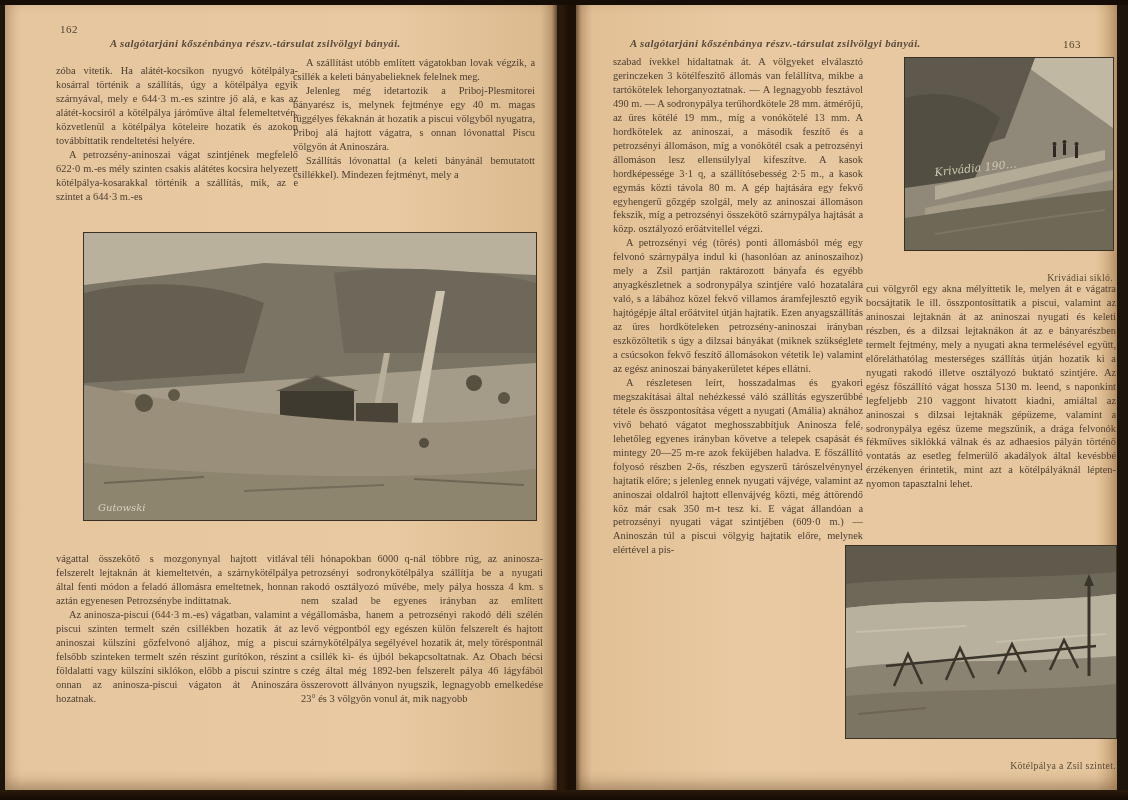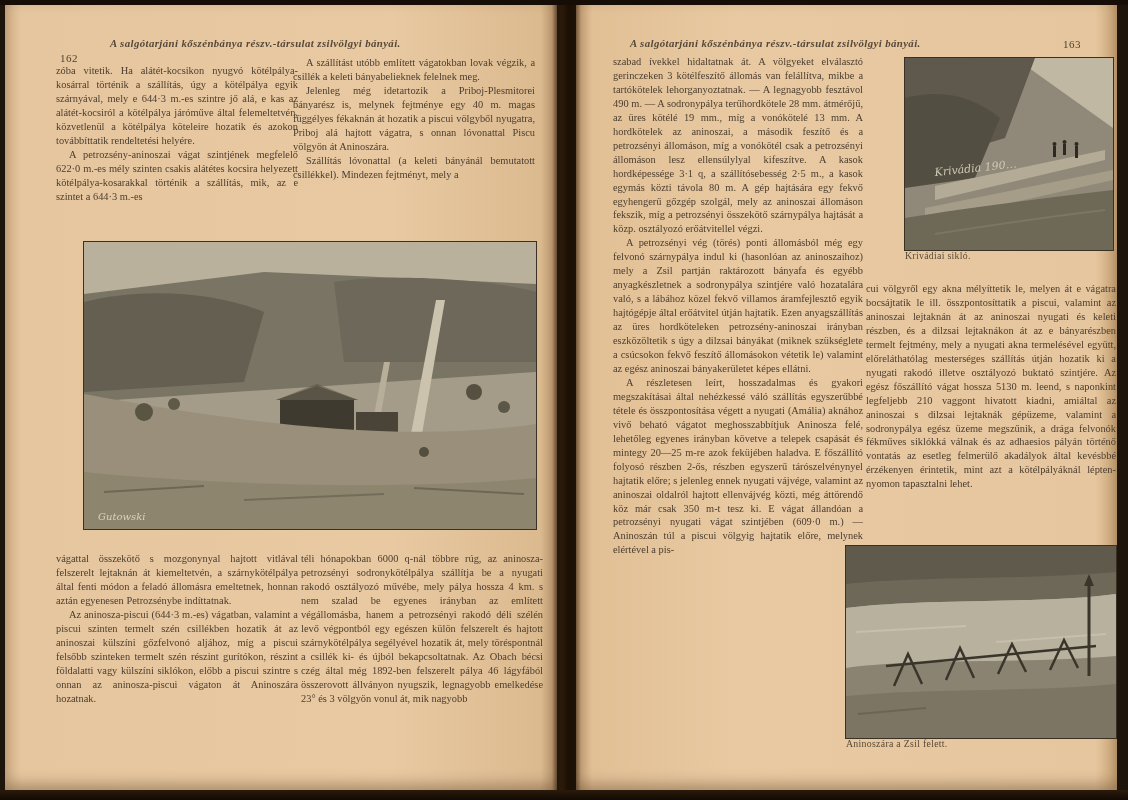--- a/index.html
+++ b/index.html
@@ -41,50 +41,50 @@
   .tb p{margin:0;}
   .tb p.ind{text-indent:13px;}
   .fig{position:absolute;margin:0;}
   .photo{
     width:100%;position:relative;
     box-shadow:0 0 0 1px #3a3024;
     overflow:hidden;
   }
   .photo svg{display:block;width:100%;height:100%;}
   .cap{
-    margin-top:0;text-align:left;font-size:9.8px;color:#55483699;
+    margin-top:22px;text-align:right;font-size:9.8px;color:#55483699;
     color:#584a38;letter-spacing:.3px;
   }
   .edge-top{position:absolute;left:0;top:0;width:1128px;height:5px;background:#160e06;}
   .edge-bottom{position:absolute;left:0;top:790px;width:1128px;height:10px;background:linear-gradient(#2a1b0c,#120a04);}
 </style>
 </head>
 <body>
 
 <div class="book">
   <div class="page page-left"></div>
   <div class="page page-right"></div>
   <div class="gutter"></div>
   <div class="edge-top"></div>
   <div class="edge-bottom"></div>
 
-  <div class="pagenum" style="left:60px;top:52px">162</div>
+  <div class="pagenum" style="left:60px;top:23px">162</div>
   <div class="runhead" style="left:110px;top:37px;width:440px">A salgótarjáni kőszénbánya részv.-társulat zsilvölgyi bányái.</div>
 
   <div class="tb" style="left:56px;top:64px;width:242px;height:170px">
     <p>zóba vitetik. Ha alátét-kocsikon nyugvó kötélpálya-kosárral történik a szállítás, úgy a kötélpálya egyik szárnyával, mely e 644·3 m.-es szintre jő alá, e kas az alátét-kocsiról a kötélpálya járóműve által felemeltetvén, közvetlenül a kötélpálya köteleire hozatik és azokon továbbíttatik rendeltetési helyére.</p>
     <p class="ind">A petrozsény-aninoszai vágat szintjének megfelelő 622·0 m.-es mély szinten csakis alátétes kocsira helyezett kötélpálya-kosarakkal történik a szállítás, mik, az e szintet a 644·3 m.-es</p>
   </div>
   <div class="tb" style="left:293px;top:56px;width:242px;height:178px">
     <p class="ind">A szállítást utóbb említett vágatokban lovak végzik, a csillék a keleti bányabelieknek felelnek meg.</p>
     <p class="ind">Jelenleg még idetartozik a Priboj-Plesmitorei bányarész is, melynek fejtménye egy 40 m. magas függélyes fékaknán át hozatik a piscui völgyből nyugatra, Priboj alá hajtott vágatra, s onnan lóvonattal Piscu völgyön át Aninoszára.</p>
     <p class="ind">Szállítás lóvonattal (a keleti bányánál bemutatott csillékkel). Mindezen fejtményt, mely a</p>
   </div>
 
-  <figure class="fig" style="left:84px;top:242px;width:452px">
+  <figure class="fig" style="left:84px;top:233px;width:452px">
     <div class="photo" style="height:287px">
       <svg viewBox="0 0 452 287" preserveAspectRatio="none">
         <rect x="0" y="0" width="452" height="287" fill="#a49c89"></rect>
         <rect x="0" y="0" width="452" height="52" fill="#b9b19c"></rect>
         <path d="M0,52 L180,30 L452,42 L452,130 L0,160 Z" fill="#797464"></path>
         <path d="M0,60 C60,45 130,50 180,70 L160,140 L0,150 Z" fill="#645f50"></path>
         <path d="M250,40 C320,30 420,40 452,50 L452,120 L260,120 Z" fill="#6d685a"></path>
         <polygon points="352,58 361,58 338,192 327,192" fill="#cbc3ae"></polygon>
         <polygon points="300,120 306,120 292,200 285,200" fill="#b7af9a"></polygon>
         <rect x="196" y="158" width="74" height="38" fill="#3f3a30"></rect>
@@ -168,15 +168,15 @@
           <path d="M100,134 L114,102 L128,132"></path>
           <path d="M152,128 L166,98 L180,126"></path>
           <path d="M204,124 L218,94 L232,122"></path>
           <path d="M40,120 L250,100"></path>
         </g>
         <line x1="243" y1="40" x2="243" y2="130" stroke="#3a352b" stroke-width="3"></line>
         <polygon points="238,40 248,40 243,28" fill="#3a352b"></polygon>
         <path d="M12,168 L80,162" stroke="#6d6554" stroke-width="2" fill="none"></path>
       </svg>
     </div>
-    <figcaption class="cap">Aninoszára a Zsil felett.</figcaption>
+    <figcaption class="cap">Kötélpálya a Zsil szintet.</figcaption>
   </figure>
 </div>
 
 </body></html>

